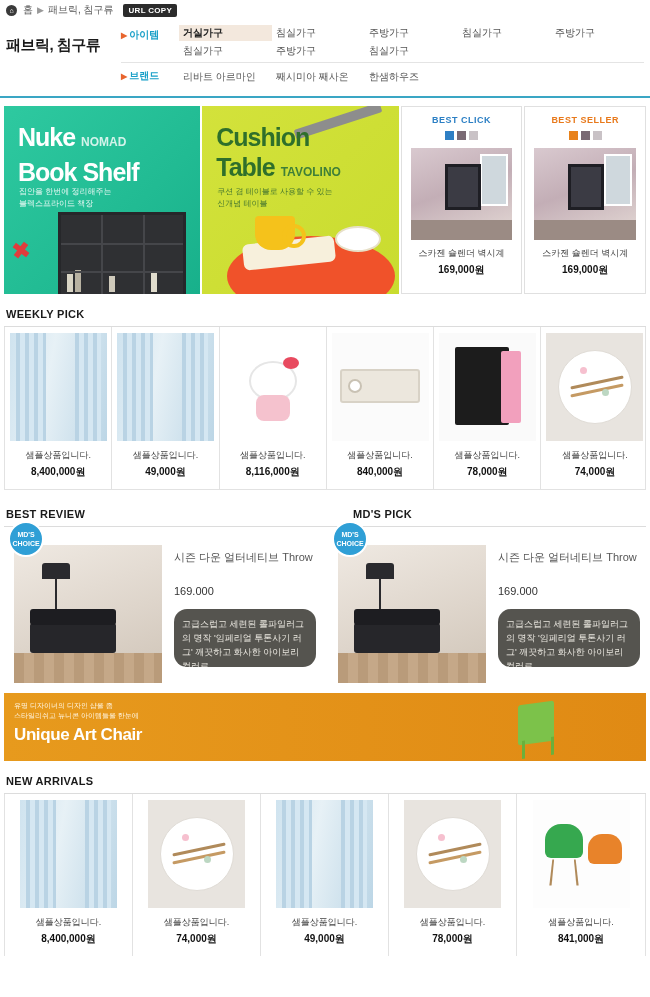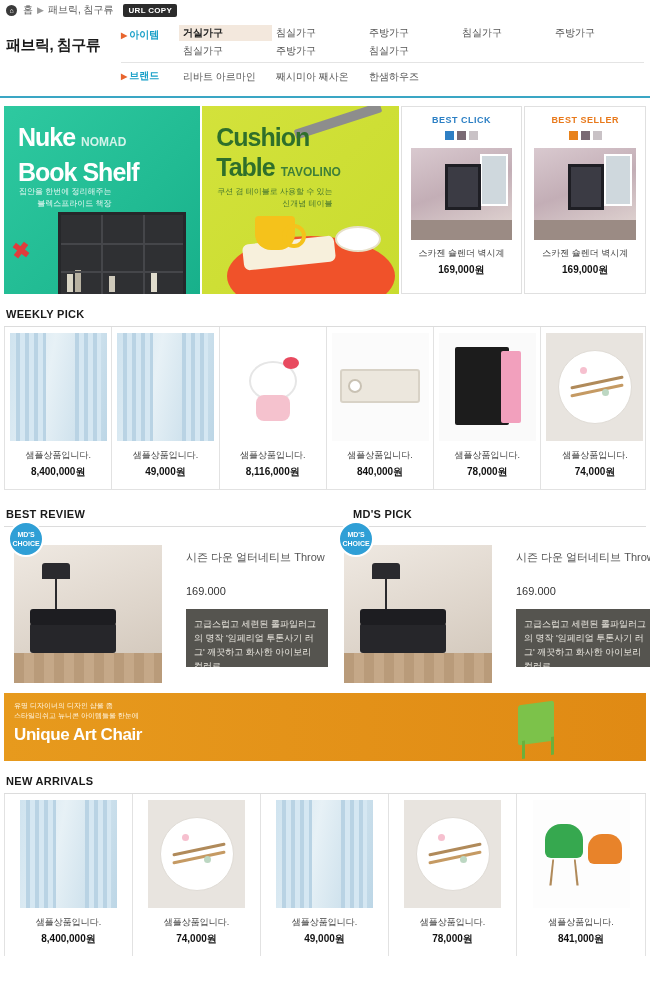--- a/index.html
+++ b/index.html
@@ -120,21 +120,21 @@
     line-height: 30px; letter-spacing:-1px;
   }
   .hero-title .sub {
     font-size: 12px; font-weight: bold; color:#ffffffcc;
     letter-spacing: 0px;
   }
   .hero-b .hero-title { color:#2f6f2b; }
   .hero-b .hero-title .sub { color:#3f7f38; }
   .hero-desc {
     position:absolute; top:80px; left:15px;
-    font-size:8px; line-height:12px; color:#ffffffdd;text-align:right;
+    font-size:8px; line-height:12px; color:#ffffffdd;
   }
   .hero-b .hero-desc { color:#4a7a2f; }
   
   .shelf {
     position:absolute; right: 14px; bottom: -4px;
     width: 128px; height: 86px; background:#2f3033;
     border: 3px solid #26272a;
   }
   .shelf:before, .shelf:after{
     content:""; position:absolute; left:0; right:0; height:2px; background:#45464a;
@@ -333,27 +333,27 @@
     position:absolute; left:28px; top:18px; width:28px; height:16px;
     background:#2a2a2e; border-radius:3px 3px 0 0;
   }
   .rv-img .lamp:after {
     content:""; position:absolute; left:13px; top:16px; width:2px; height:40px; background:#2a2a2e;
   }
   .rv-img .floor {
     position:absolute; left:0; right:0; bottom:0; height:30px;
     background: repeating-linear-gradient(90deg,#b99b7a 0 10px,#c5a888 10px 20px);
   }
-  .rv-text { flex:1; padding: 22px 0 0 24px; }
+  .rv-text { flex:1; padding: 22px 0 0 12px; }
   .rv-title { font-size:11px; color:#555; line-height:16px; }
   .rv-price { font-size:11px; color:#333; margin-top:20px; }
   .rv-quote {
     margin-top: 12px; background:#55544f; color:#e9e6df;
     font-size:9px; line-height:14px; padding: 8px 8px;
-    width: 142px; height: 58px; overflow:hidden;
+    width: 142px; height: 58px; overflow:hidden;border-radius:13px;
   }
 
   
   .wide-row { display:flex; margin: 10px 4px 0 4px; gap: 4px; height: 68px; }
   .wide {
     flex:1; position:relative; overflow:hidden;
   }
   .wide-green { background: linear-gradient(90deg,#e79a1d 0%,#e08a14 100%); }
   .wide-orange { background: linear-gradient(90deg,#e0691b 0%,#d85c14 100%); }
   .wide-top {

